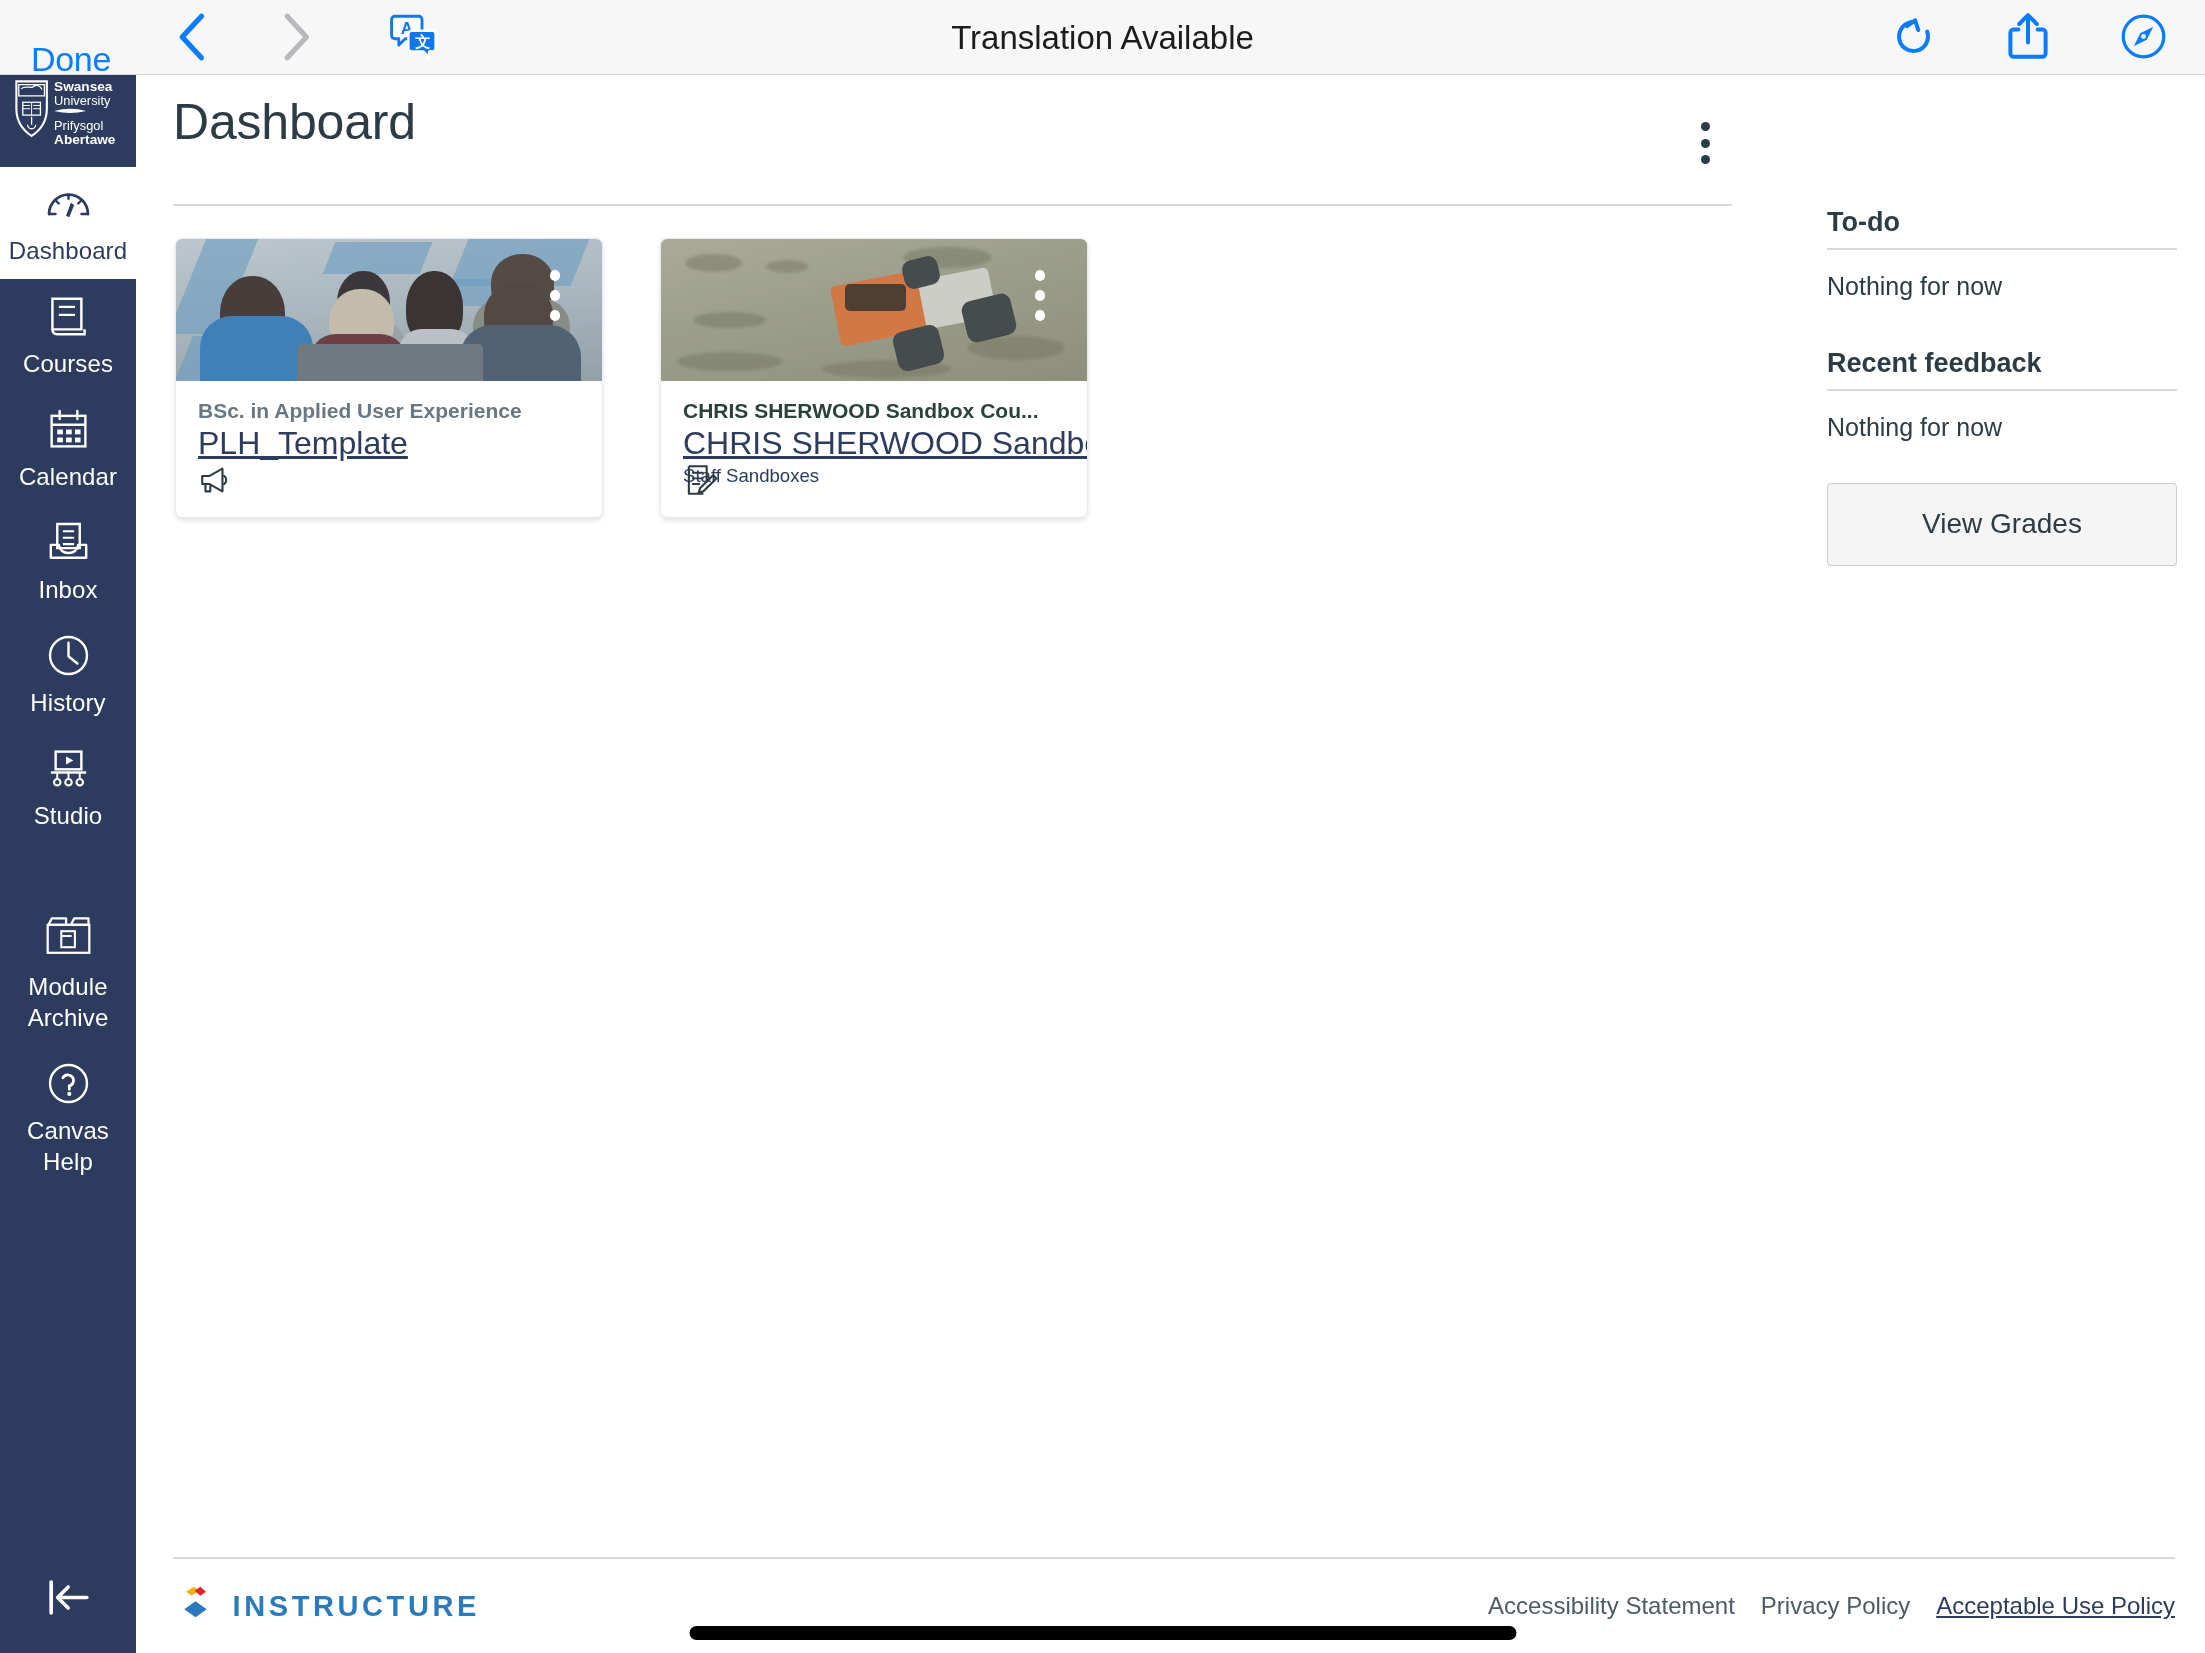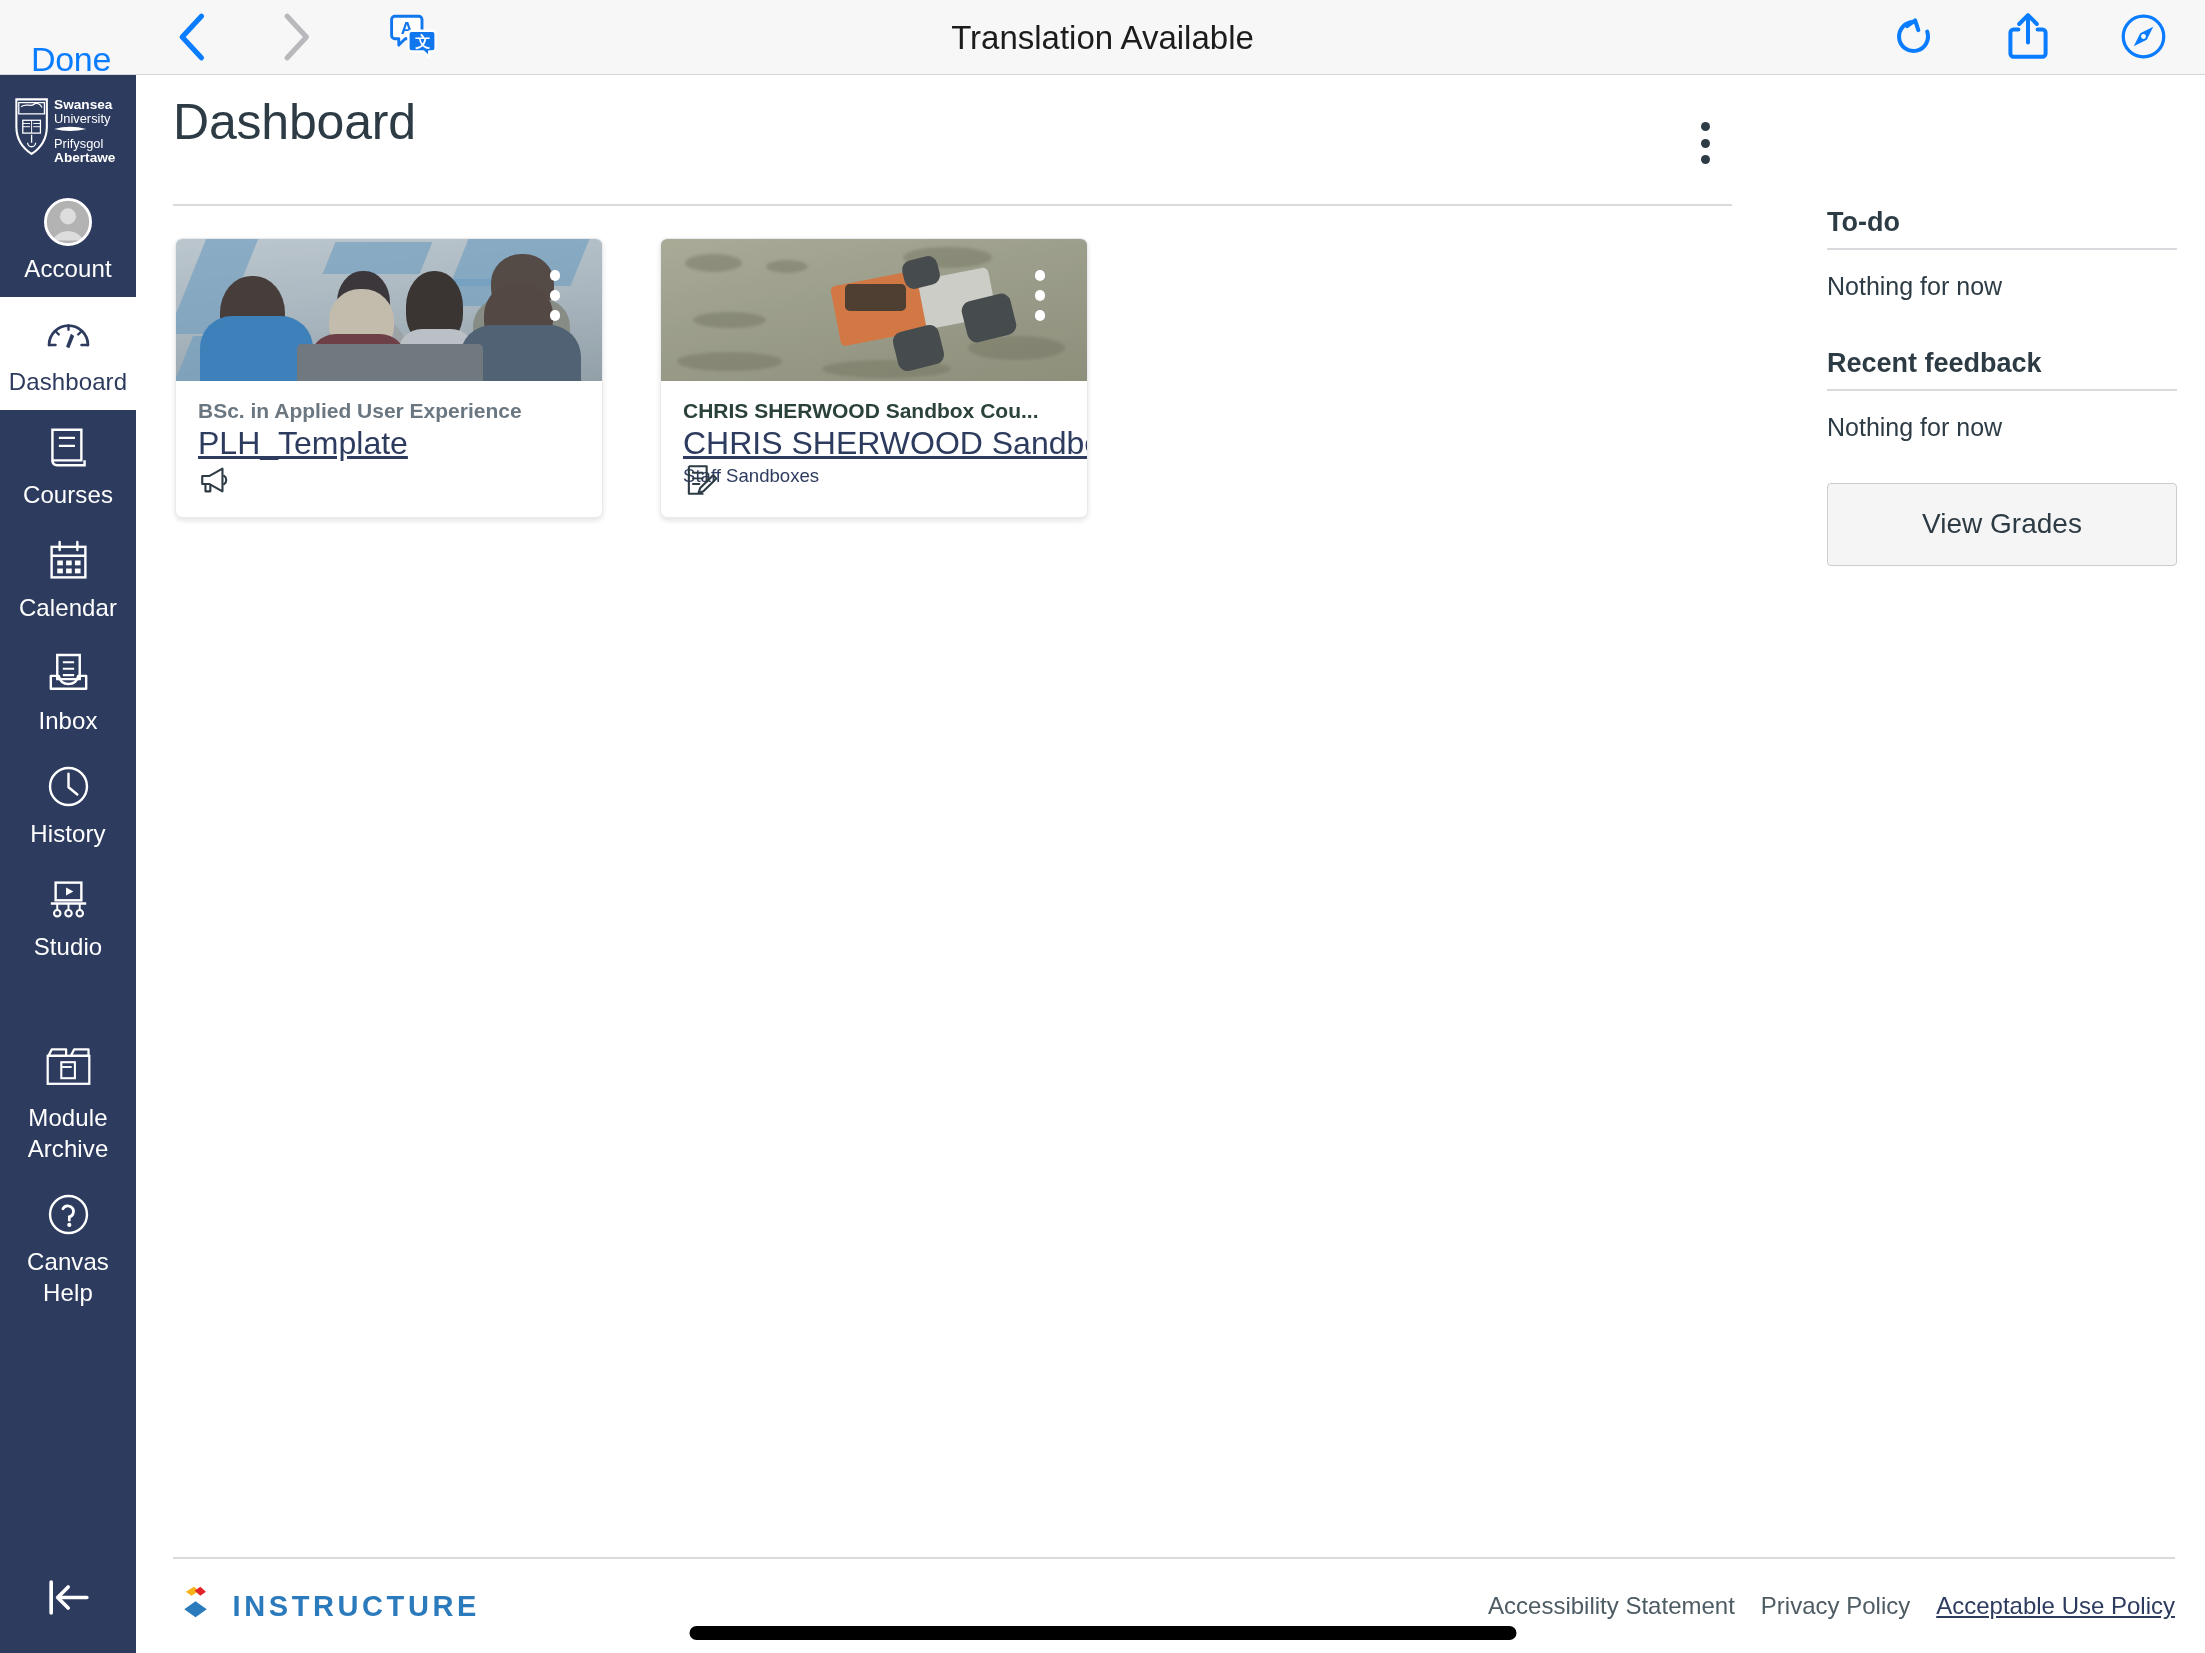--- a/index.html
+++ b/index.html
@@ -51,21 +51,21 @@
   .sf-icon { width: 52px; height: 52px; display: flex; align-items: center; justify-content: center; }
 
   
   #global-nav {
     position: absolute; top: 75px; left: 0;
     width: 136px; height: 1578px;
     background: #2d3b5e;
     display: flex; flex-direction: column; align-items: center;
   }
   #brand-logo {
-    margin-top: 18px; margin-bottom: 14.5px;
+    margin-bottom: 14.5px;
     width: 121px;
     display: flex; align-items: center; justify-content: center;
   }
   .nav-item {
     width: 136px;
     padding: 11.3px 1.6px 13px;
     display: flex; flex-direction: column; align-items: center;
     color: #ffffff;
     text-decoration: none;
   }
@@ -270,30 +270,20 @@
       <path d="M29 52 v10 M24 62 a5 5 0 0 0 10 0" fill="none" stroke="#ffffff" stroke-width="1.6"></path>
 
       <text x="57" y="20" font-family="Liberation Sans, sans-serif" font-size="17" font-weight="bold" fill="#ffffff">Swansea</text>
       <text x="57" y="38" font-family="Liberation Sans, sans-serif" font-size="16" fill="#ffffff">University</text>
       <path d="M57 45 q20 -6 40 0 q-20 5 -40 0 z" fill="#ffffff"></path>
       <text x="57" y="68" font-family="Liberation Sans, sans-serif" font-size="16" fill="#ffffff">Prifysgol</text>
       <text x="57" y="86" font-family="Liberation Sans, sans-serif" font-size="17" font-weight="bold" fill="#ffffff">Abertawe</text>
     </svg>
   </div>
 
-  <a class="nav-item" href="#">
-    <span class="nav-icon">
-      <svg width="50" height="50" viewBox="0 0 62 62">
-          <circle cx="31" cy="31" r="28" fill="#b3b3b3" stroke="#ffffff" stroke-width="3.5"></circle>
-          <circle cx="31" cy="24" r="10" fill="#ffffff" opacity=".55"></circle>
-          <path d="M12 54 a20 17 0 0 1 38 0 z" fill="#ffffff" opacity=".55"></path>
-        </svg>
-    </span>
-    <span class="nav-label">Account</span>
-  </a>
 
   <a class="nav-item active" href="#">
     <span class="nav-icon">
       <svg width="47" height="47" viewBox="0 0 58 58">
           <path d="M5 42 a24 24 0 0 1 48 0" fill="none" stroke="#2d3b5e" stroke-width="3.4" stroke-linecap="round"></path>
           <path d="M5 42 h8 M53 42 h-8 M29 18 v5 M13 25 l4 4 M45 25 l-4 4" stroke="#2d3b5e" stroke-width="3" stroke-linecap="round"></path>
           <path d="M26 44 l6 -16 l4 3 l-6 15 z" fill="#2d3b5e"></path>
         </svg>
     </span>
     <span class="nav-label">Dashboard</span>

